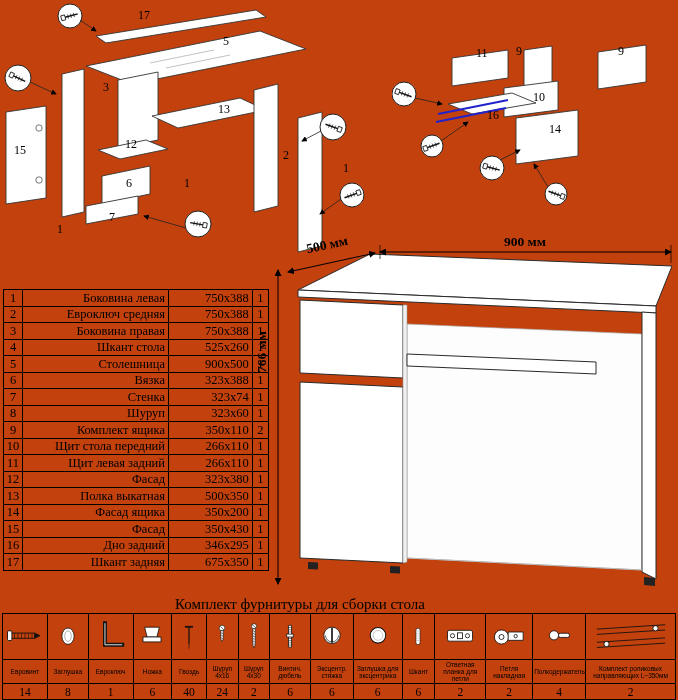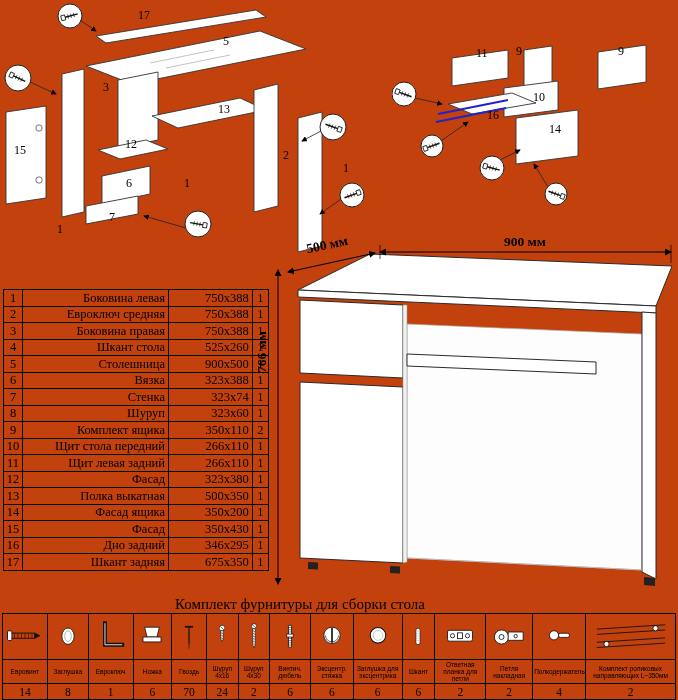--- a/index.html
+++ b/index.html
@@ -407,21 +407,21 @@
           <td class="hw-name">Ответная планка для петли</td>
           <td class="hw-name">Петля накладная</td>
           <td class="hw-name">Полкодержатель</td>
           <td class="hw-name">Комплект роликовых направляющих L~350мм</td>
         </tr>
       <tr id="hw-qty-row">
           <td class="hw-qty">14</td>
           <td class="hw-qty">8</td>
           <td class="hw-qty">1</td>
           <td class="hw-qty">6</td>
-          <td class="hw-qty">70</td>
+          <td class="hw-qty">40</td>
           <td class="hw-qty">24</td>
           <td class="hw-qty">2</td>
           <td class="hw-qty">6</td>
           <td class="hw-qty">6</td>
           <td class="hw-qty">6</td>
           <td class="hw-qty">6</td>
           <td class="hw-qty">2</td>
           <td class="hw-qty">2</td>
           <td class="hw-qty">4</td>
           <td class="hw-qty">2</td>

